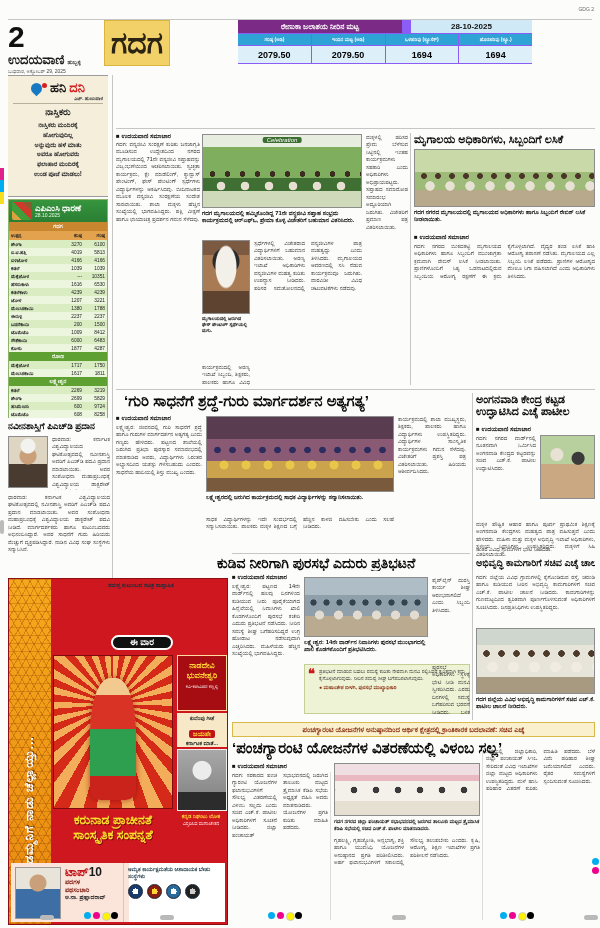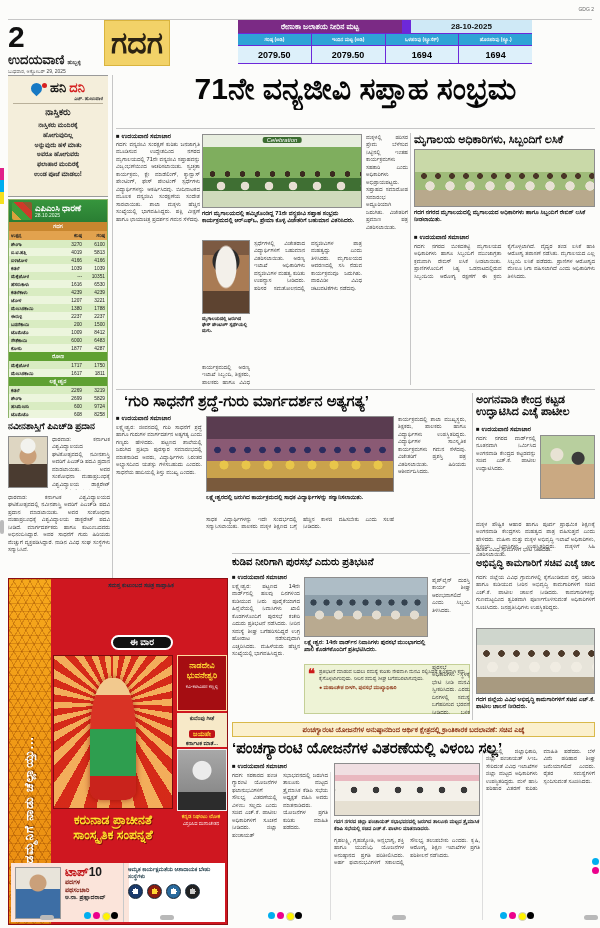--- a/index.html
+++ b/index.html
@@ -14,21 +14,21 @@
   .vline{position:absolute;width:1px;background:#c6c6c6;}
   .hline{position:absolute;height:1px;background:#c6c6c6;}
   .dot{position:absolute;width:7px;height:7px;border-radius:50%;}
   .gcap{position:absolute;width:14px;height:5px;border-radius:3px;background:#b9b9b9;}
   
   .pgnum{font-size:30px;font-weight:800;color:#111;line-height:1;}
   .paper{font-size:13px;font-weight:800;color:#1a1a1a;white-space:nowrap;}
   .edition{font-size:5.5px;font-weight:bold;color:#333;}
   .dateline{font-size:5px;color:#444;white-space:nowrap;}
   .secbox{background:#f2d268;border:1px solid #d9b43e;display:flex;align-items:center;justify-content:center;font-size:30px;font-weight:800;color:#2b2313;}
-  .res{display:flex;flex-direction:column;gap:1px;background:#6d28d9;}
+  .res{display:flex;flex-direction:column;gap:1px;background:#8b5cf6;}
   .resrow{display:flex;gap:1px;}
   .rescell{display:flex;align-items:center;justify-content:center;overflow:hidden;}
   
   .hani{background:#f4eedb;border-top:1.5px solid #9a9a9a;border-bottom:1.5px solid #9a9a9a;}
   .drop{width:11px;height:11px;background:#1779c4;border-radius:50% 50% 50% 0;transform:rotate(-45deg);display:inline-block;}
   .reddot{width:5px;height:5px;background:#d62020;border-radius:50%;display:inline-block;margin-left:-3px;margin-bottom:6px;}
   
   .ar{display:flex;align-items:center;font-size:4.8px;color:#222;padding:0 2px;}
   .an{flex:1;font-weight:bold;overflow:hidden;white-space:nowrap;}
   .av{width:23px;text-align:right;overflow:hidden;}
@@ -229,21 +229,20 @@
         <span class="av">600</span>
         <span class="av">9724</span>
       </div>
     <div class="ar" style="height:8px;background:#ecf5dd;">
         <span class="an">ಟೊಮೆಟೊ</span>
         <span class="av">608</span>
         <span class="av">8258</span>
       </div>
   </div>
 
-  <div class="hl abs" style="left:116px;top:72px;width:479px;height:38px;font-size:30px;text-align:center;">71ನೇ ವನ್ಯಜೀವಿ ಸಪ್ತಾಹ ಸಂಭ್ರಮ</div>
   <div class="hline abs" style="left:116px;top:128px;width:479px;"></div>
 
   <div class="byl abs" style="left:116px;top:132px;width:84px;">■ ಉದಯವಾಣಿ ಸಮಾಚಾರ</div>
   <div class="t abs" style="left:116px;top:141px;width:84px;height:244px;">ಗದಗ: ವನ್ಯಜೀವಿ ಸಂರಕ್ಷಣೆ ಕುರಿತು ಜನಜಾಗೃತಿ ಮೂಡಿಸುವ ಉದ್ದೇಶದಿಂದ ನಗರದ ಮೃಗಾಲಯದಲ್ಲಿ 71ನೇ ವನ್ಯಜೀವಿ ಸಪ್ತಾಹವನ್ನು ವಿಜೃಂಭಣೆಯಿಂದ ಆಚರಿಸಲಾಯಿತು. ಸ್ವಚ್ಛತಾ ಕಾರ್ಯಕ್ರಮ, ಕ್ಲೇ ಮಾಡೆಲಿಂಗ್, ಕ್ಯಾನ್ವಾಸ್ ಪೇಂಟಿಂಗ್, ಫೇಸ್ ಪೇಂಟಿಂಗ್ ಸ್ಪರ್ಧೆಗಳು ವಿದ್ಯಾರ್ಥಿಗಳನ್ನು ಆಕರ್ಷಿಸಿದವು. ಬೀದಿನಾಟಕದ ಮೂಲಕ ವನ್ಯಜೀವಿ ಸಂರಕ್ಷಣೆಯ ಸಂದೇಶ ಸಾರಲಾಯಿತು. ಶಾಲಾ ಮಕ್ಕಳು ಹೆಚ್ಚಿನ ಸಂಖ್ಯೆಯಲ್ಲಿ ಭಾಗವಹಿಸಿದ್ದರು. ಪಕ್ಷಿ ವೀಕ್ಷಣೆ ಹಾಗೂ ಛಾಯಾಚಿತ್ರ ಪ್ರದರ್ಶನ ಗಮನ ಸೆಳೆದವು.</div>
 
   <div class="ph" style="left:202px;top:134px;width:160px;height:74px;background-image:
       radial-gradient(circle, #3b2b20 0 2.6px, rgba(0,0,0,0) 3px),
       radial-gradient(circle, #e6dfd2 0 4px, rgba(0,0,0,0) 4.6px),
       linear-gradient(180deg,#e8eedf 0 16%, #7fae5e 16% 60%, #3f6f33 60% 78%, #cfdabb 78%);
       background-size:15px 18px,24px 26px,100% 100%;background-position:2px 55%,6px 82%,0 0;background-repeat:repeat-x,repeat-x,no-repeat;">
@@ -292,21 +291,21 @@
   <div class="hl abs" style="left:476px;top:393px;width:119px;height:30px;font-size:11px;">ಅಂಗನವಾಡಿ ಕೇಂದ್ರ ಕಟ್ಟಡ ಉದ್ಘಾಟಿಸಿದ ಎಚ್ಕೆ ಪಾಟೀಲ</div>
   <div class="byl abs" style="left:476px;top:425px;">■ ಉದಯವಾಣಿ ಸಮಾಚಾರ</div>
   <div class="t abs" style="left:476px;top:435px;width:60px;height:84px;">ಗದಗ: ನಗರದ ವಾರ್ಡ್‌ನಲ್ಲಿ ನೂತನವಾಗಿ ನಿರ್ಮಿಸಿದ ಅಂಗನವಾಡಿ ಕೇಂದ್ರದ ಕಟ್ಟಡವನ್ನು ಸಚಿವ ಎಚ್.ಕೆ. ಪಾಟೀಲ ಉದ್ಘಾಟಿಸಿದರು.</div>
   <div class="ph" style="left:540px;top:435px;width:55px;height:64px;background:
       radial-gradient(circle at 30% 30%, #e8e2d4 0 6px, rgba(0,0,0,0) 7px),
       radial-gradient(circle at 70% 36%, #3a3a3a 0 6px, rgba(0,0,0,0) 7px),
       linear-gradient(180deg,#b8cf9e 0 45%, #caa982 45%);"></div>
   <div class="t abs" style="left:476px;top:521px;width:119px;height:60px;">ಮಕ್ಕಳ ಪೌಷ್ಟಿಕ ಆಹಾರ ಹಾಗೂ ಪೂರ್ವ ಪ್ರಾಥಮಿಕ ಶಿಕ್ಷಣಕ್ಕೆ ಅಂಗನವಾಡಿ ಕೇಂದ್ರಗಳು ಮಹತ್ವದ ಪಾತ್ರ ವಹಿಸುತ್ತವೆ ಎಂದು ಹೇಳಿದರು. ಮಹಿಳಾ ಮತ್ತು ಮಕ್ಕಳ ಅಭಿವೃದ್ಧಿ ಇಲಾಖೆ ಅಧಿಕಾರಿಗಳು, ಸ್ಥಳೀಯ ನಿವಾಸಿಗಳು ಉಪಸ್ಥಿತರಿದ್ದರು. ಮಕ್ಕಳಿಗೆ ಸಿಹಿ ವಿತರಿಸಲಾಯಿತು.</div>
 
   <div class="hline abs" style="left:232px;top:553px;width:238px;"></div>
-  <div class="hl abs" style="left:232px;top:556px;width:238px;height:15px;font-size:10px;">ಕುಡಿವ ನೀರಿಗಾಗಿ ಪುರಸಭೆ ಎದುರು ಪ್ರತಿಭಟನೆ</div>
+  <div class="hl abs" style="left:217px;top:556px;width:238px;height:15px;font-size:14px;">ಕುಡಿವ ನೀರಿಗಾಗಿ ಪುರಸಭೆ ಎದುರು ಪ್ರತಿಭಟನೆ</div>
   <div class="byl abs" style="left:232px;top:573px;">■ ಉದಯವಾಣಿ ಸಮಾಚಾರ</div>
   <div class="t abs" style="left:232px;top:583px;width:68px;height:135px;">ಲಕ್ಷ್ಮೇಶ್ವರ: ಪಟ್ಟಣದ 14ನೇ ವಾರ್ಡ್‌ನಲ್ಲಿ ಹಲವು ದಿನಗಳಿಂದ ಕುಡಿಯುವ ನೀರು ಪೂರೈಕೆಯಾಗದ ಹಿನ್ನೆಲೆಯಲ್ಲಿ ನಿವಾಸಿಗಳು ಖಾಲಿ ಕೊಡಗಳೊಂದಿಗೆ ಪುರಸಭೆ ಕಚೇರಿ ಎದುರು ಪ್ರತಿಭಟನೆ ನಡೆಸಿದರು. ನೀರಿನ ಸಮಸ್ಯೆ ಶೀಘ್ರ ಬಗೆಹರಿಸದಿದ್ದರೆ ಉಗ್ರ ಹೋರಾಟ ನಡೆಸುವುದಾಗಿ ಎಚ್ಚರಿಸಿದರು. ಮಹಿಳೆಯರು ಹೆಚ್ಚಿನ ಸಂಖ್ಯೆಯಲ್ಲಿ ಭಾಗವಹಿಸಿದ್ದರು.</div>
   <div class="ph" style="left:304px;top:577px;width:124px;height:60px;background-image:
       radial-gradient(circle, #35424f 0 2.8px, rgba(0,0,0,0) 3.4px),
       radial-gradient(circle, #e2dcd0 0 4.2px, rgba(0,0,0,0) 4.8px),
       linear-gradient(180deg,#aebdc6 0 30%, #8fa0ab 30% 65%, #b9aa90 65%);
       background-size:13px 15px,19px 20px,100% 100%;background-position:2px 40%,5px 70%,0 0;background-repeat:repeat-x,repeat-x,no-repeat;"></div>
   <div class="t abs" style="left:432px;top:577px;width:38px;height:84px;">ಪೈಪ್‌ಲೈನ್ ದುರಸ್ತಿ ಕಾರ್ಯ ಶೀಘ್ರ ಆರಂಭವಾಗಲಿದೆ ಎಂದು ಸಿಬ್ಬಂದಿ ತಿಳಿಸಿದರು.</div>
   <div class="cap abs" style="left:304px;top:639px;width:124px;height:23px;">ಲಕ್ಷ್ಮೇಶ್ವರ: 14ನೇ ವಾರ್ಡ್‌ನ ನಿವಾಸಿಗಳು ಪುರಸಭೆ ಮುಂಭಾಗದಲ್ಲಿ ಖಾಲಿ ಕೊಡಗಳೊಂದಿಗೆ ಪ್ರತಿಭಟಿಸಿದರು.</div>
   <div class="qbox abs" style="left:304px;top:664px;width:166px;height:50px;padding:3px 4px 3px 14px;">

